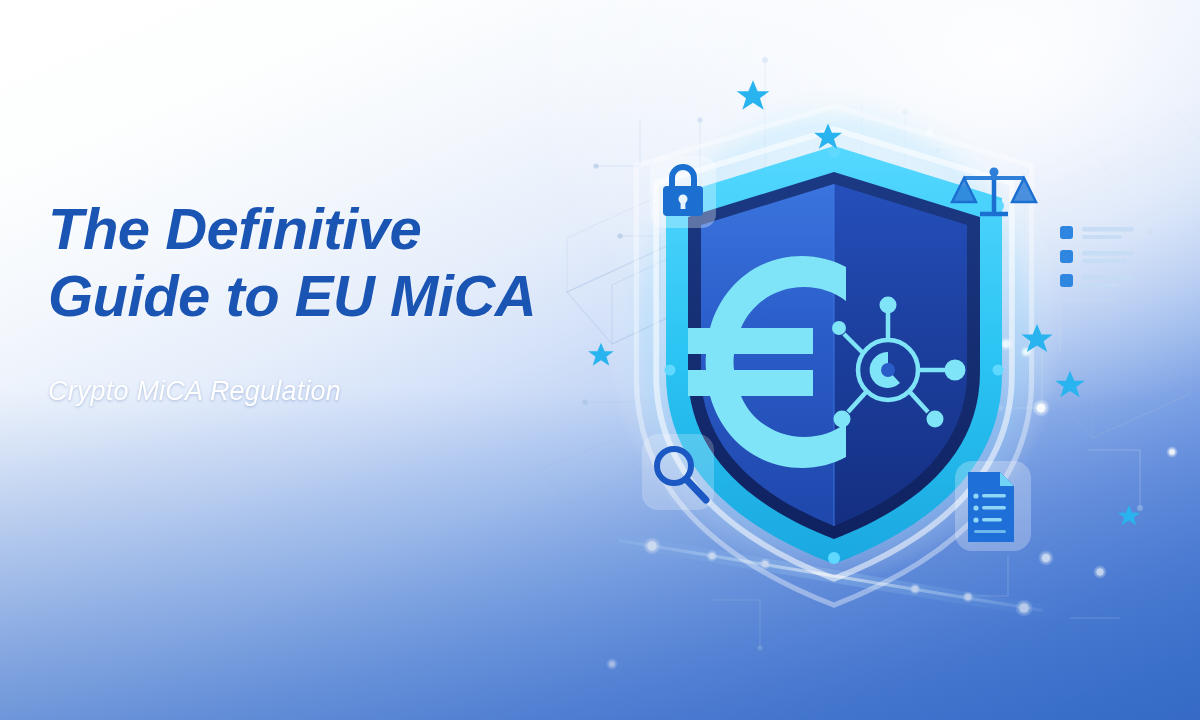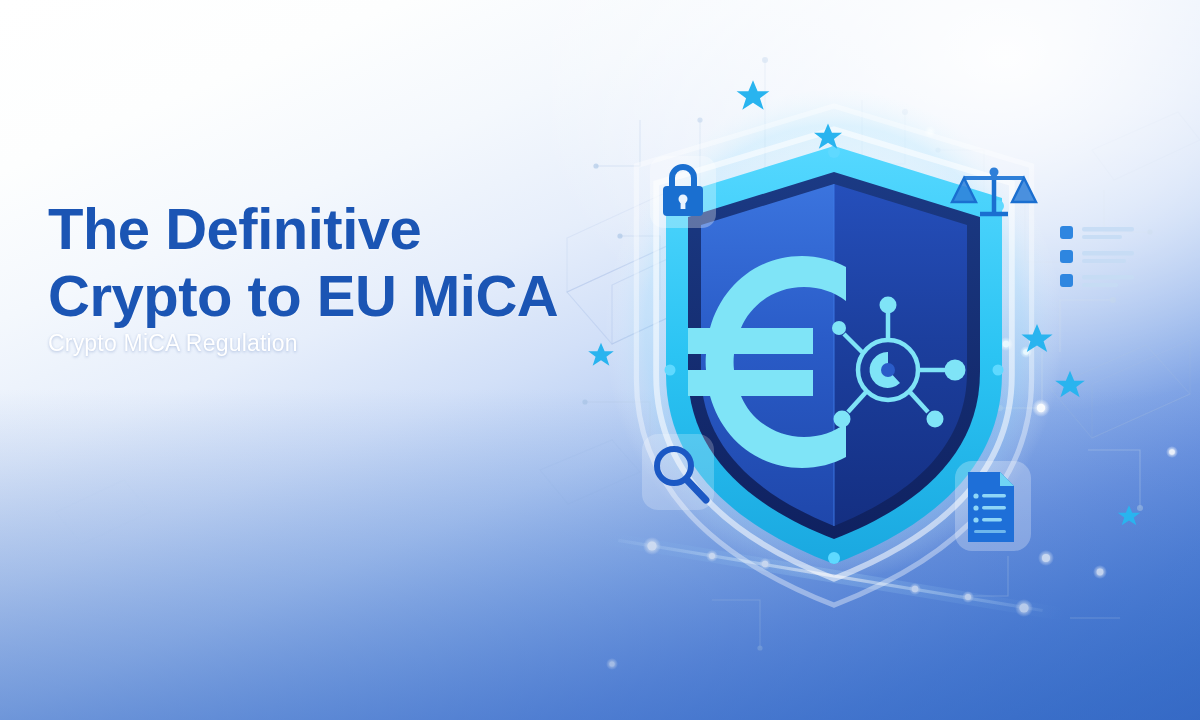--- a/index.html
+++ b/index.html
@@ -44,32 +44,34 @@
 
   
   .bg-deco{ position:absolute; inset:0; pointer-events:none; }
   .bg-deco svg{ width:100%; height:100%; display:block; }
 
   
   .text-block{
     position:absolute;
     left:48px; top:196px;
     width:520px;
+    font-style:italic;
   }
   .headline{
     font-size:58px;
     line-height:1.155;
     font-weight:bold;
     color:#1b55b4;
     letter-spacing:-0.5px;
     text-shadow:0 1px 2px rgba(255,255,255,.45);
   }
   .headline .ln{ display:block; white-space:nowrap; }
   .subhead{
-    font-size:23px;
+    margin-top:46px;
+    font-size:27px;
     font-weight:normal;
     color:#ffffff;
     letter-spacing:.2px;
     text-shadow:0 1px 3px rgba(40,80,160,.32);
   }
 
   
   .hero{
     position:absolute;
     left:556px; top:40px;
@@ -356,18 +358,18 @@
         <path transform="translate(481 299) scale(1)" d="M0 -15 L4.4 -4.6 L15.6 -4.6 L6.6 2.2 L10.2 13 L0 6.4 L-10.2 13 L-6.6 2.2 L-15.6 -4.6 L-4.4 -4.6 Z"></path>
         <path transform="translate(514 345) scale(.95)" d="M0 -15 L4.4 -4.6 L15.6 -4.6 L6.6 2.2 L10.2 13 L0 6.4 L-10.2 13 L-6.6 2.2 L-15.6 -4.6 L-4.4 -4.6 Z"></path>
         <path transform="translate(573 476) scale(.72)" d="M0 -15 L4.4 -4.6 L15.6 -4.6 L6.6 2.2 L10.2 13 L0 6.4 L-10.2 13 L-6.6 2.2 L-15.6 -4.6 L-4.4 -4.6 Z"></path>
       </g>
     </svg>
   </div>
 
   <div class="text-block">
     <h1 class="headline">
       <span class="ln">The Definitive</span>
-      <span class="ln">Crypto to EU MiCA</span>
+      <span class="ln">Guide to EU MiCA</span>
     </h1>
     <div class="subhead">Crypto MiCA Regulation</div>
   </div>
 
 </div>
 
 </body></html>

